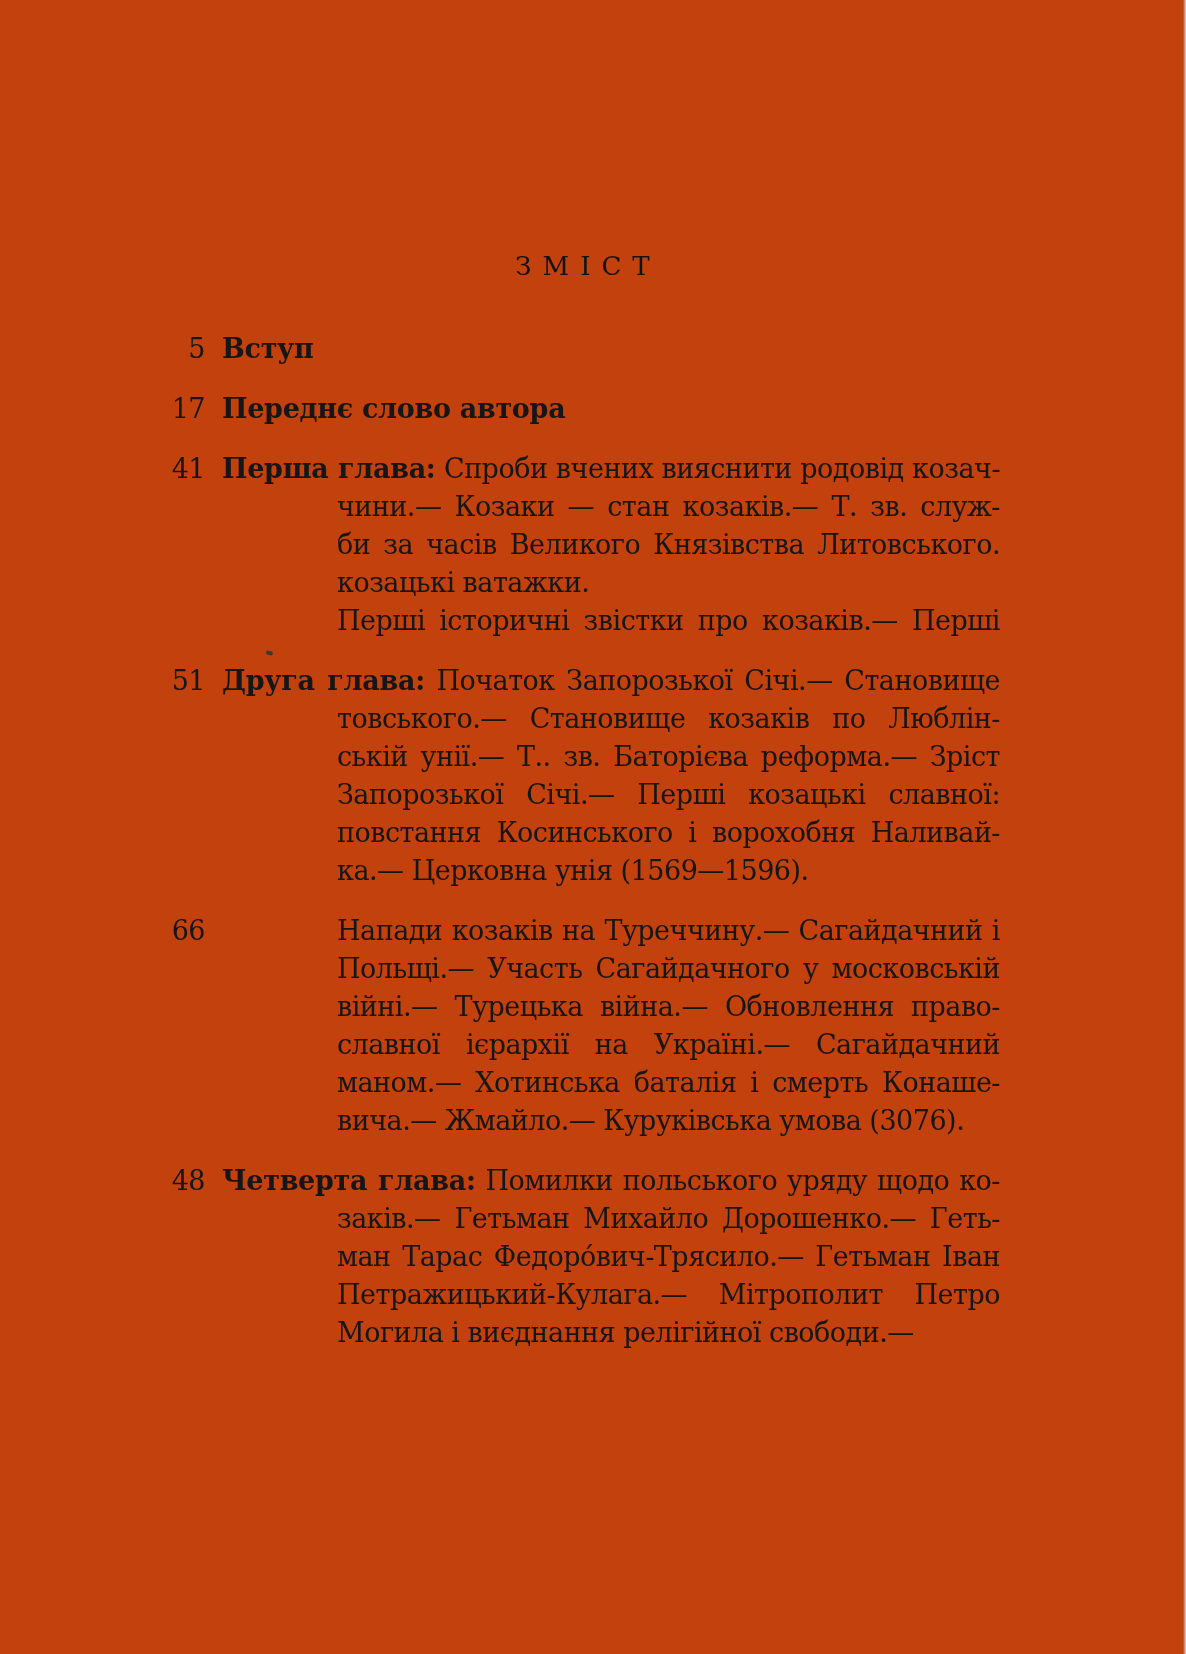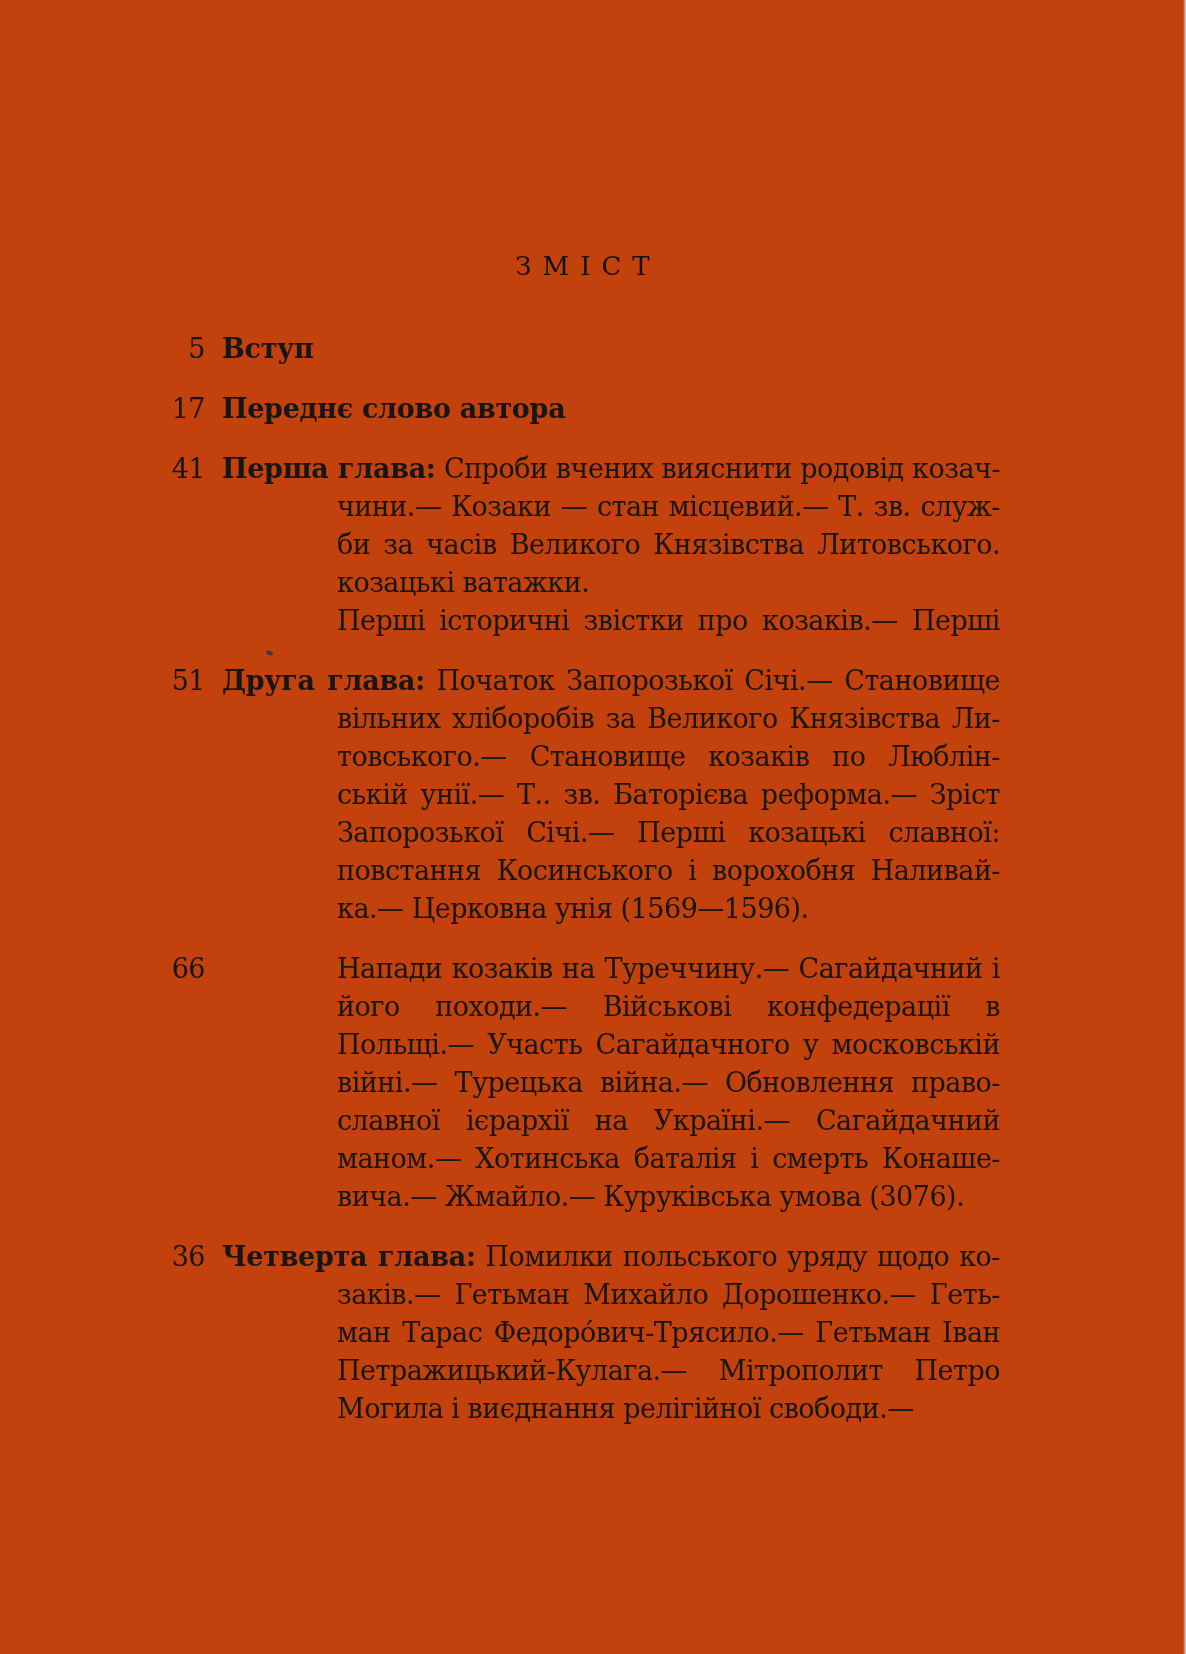--- a/index.html
+++ b/index.html
@@ -83,55 +83,53 @@
     <div class="num">17</div>
     <div class="body">
           <div class="line first"><b>Переднє слово автора</b></div>
         </div>
   </div>
 
   <div class="entry">
     <div class="num">41</div>
     <div class="body">
           <div class="line first just"><b>Перша глава:</b> Спроби вчених вияснити родовід козач-</div>
-          <div class="line cont just">чини.— Козаки — стан місцевий.— Т. зв. служ-</div>
+          <div class="line cont just">чини.— Козаки — стан козаків.— Т. зв. служ-</div>
           <div class="line cont just">би за часів Великого Князівства Литовського.—</div>
           <div class="line cont">козацькі ватажки.</div>
           <div class="line cont just">Перші історичні звістки про козаків.— Перші</div>
         </div>
   </div>
 
   <div class="entry">
     <div class="num">51</div>
     <div class="body">
           <div class="line first just"><b>Друга глава:</b> Початок Запорозької Січі.— Становище</div>
-          <div class="line cont just">вільних хліборобів за Великого Князівства Ли-</div>
           <div class="line cont just">товського.— Становище козаків по Люблін-</div>
           <div class="line cont just">ській унії.— Т.. зв. Баторієва реформа.— Зріст</div>
           <div class="line cont just">Запорозької Січі.— Перші козацькі славної:</div>
           <div class="line cont just">повстання Косинського і ворохобня Наливай-</div>
           <div class="line cont">ка.— Церковна унія (1569—1596).</div>
         </div>
   </div>
 
   <div class="entry">
     <div class="num">66</div>
     <div class="body">
           <div class="line cont just">Напади козаків на Туреччину.— Сагайдачний і</div>
-          <div class="line cont just">його походи.— Військові конфедерації в</div>
           <div class="line cont just">Польщі.— Участь Сагайдачного у московській</div>
           <div class="line cont just">війні.— Турецька війна.— Обновлення право-</div>
           <div class="line cont just">славної ієрархії на Україні.— Сагайдачний геть-</div>
           <div class="line cont just">маном.— Хотинська баталія і смерть Конаше-</div>
           <div class="line cont">вича.— Жмайло.— Куруківська умова (3076).</div>
         </div>
   </div>
 
   <div class="entry">
-    <div class="num">36</div>
+    <div class="num">48</div>
     <div class="body">
           <div class="line first just"><b>Четверта глава:</b> Помилки польського уряду щодо ко-</div>
           <div class="line cont just">заків.— Гетьман Михайло Дорошенко.— Геть-</div>
           <div class="line cont just">ман Тарас Федоро́вич-Трясило.— Гетьман Іван</div>
           <div class="line cont just">Петражицький-Кулага.— Мітрополит    Петро</div>
           <div class="line cont">Могила і виєднання релігійної свободи.— Сули-</div>
         </div>
   </div>
 </div>
 

